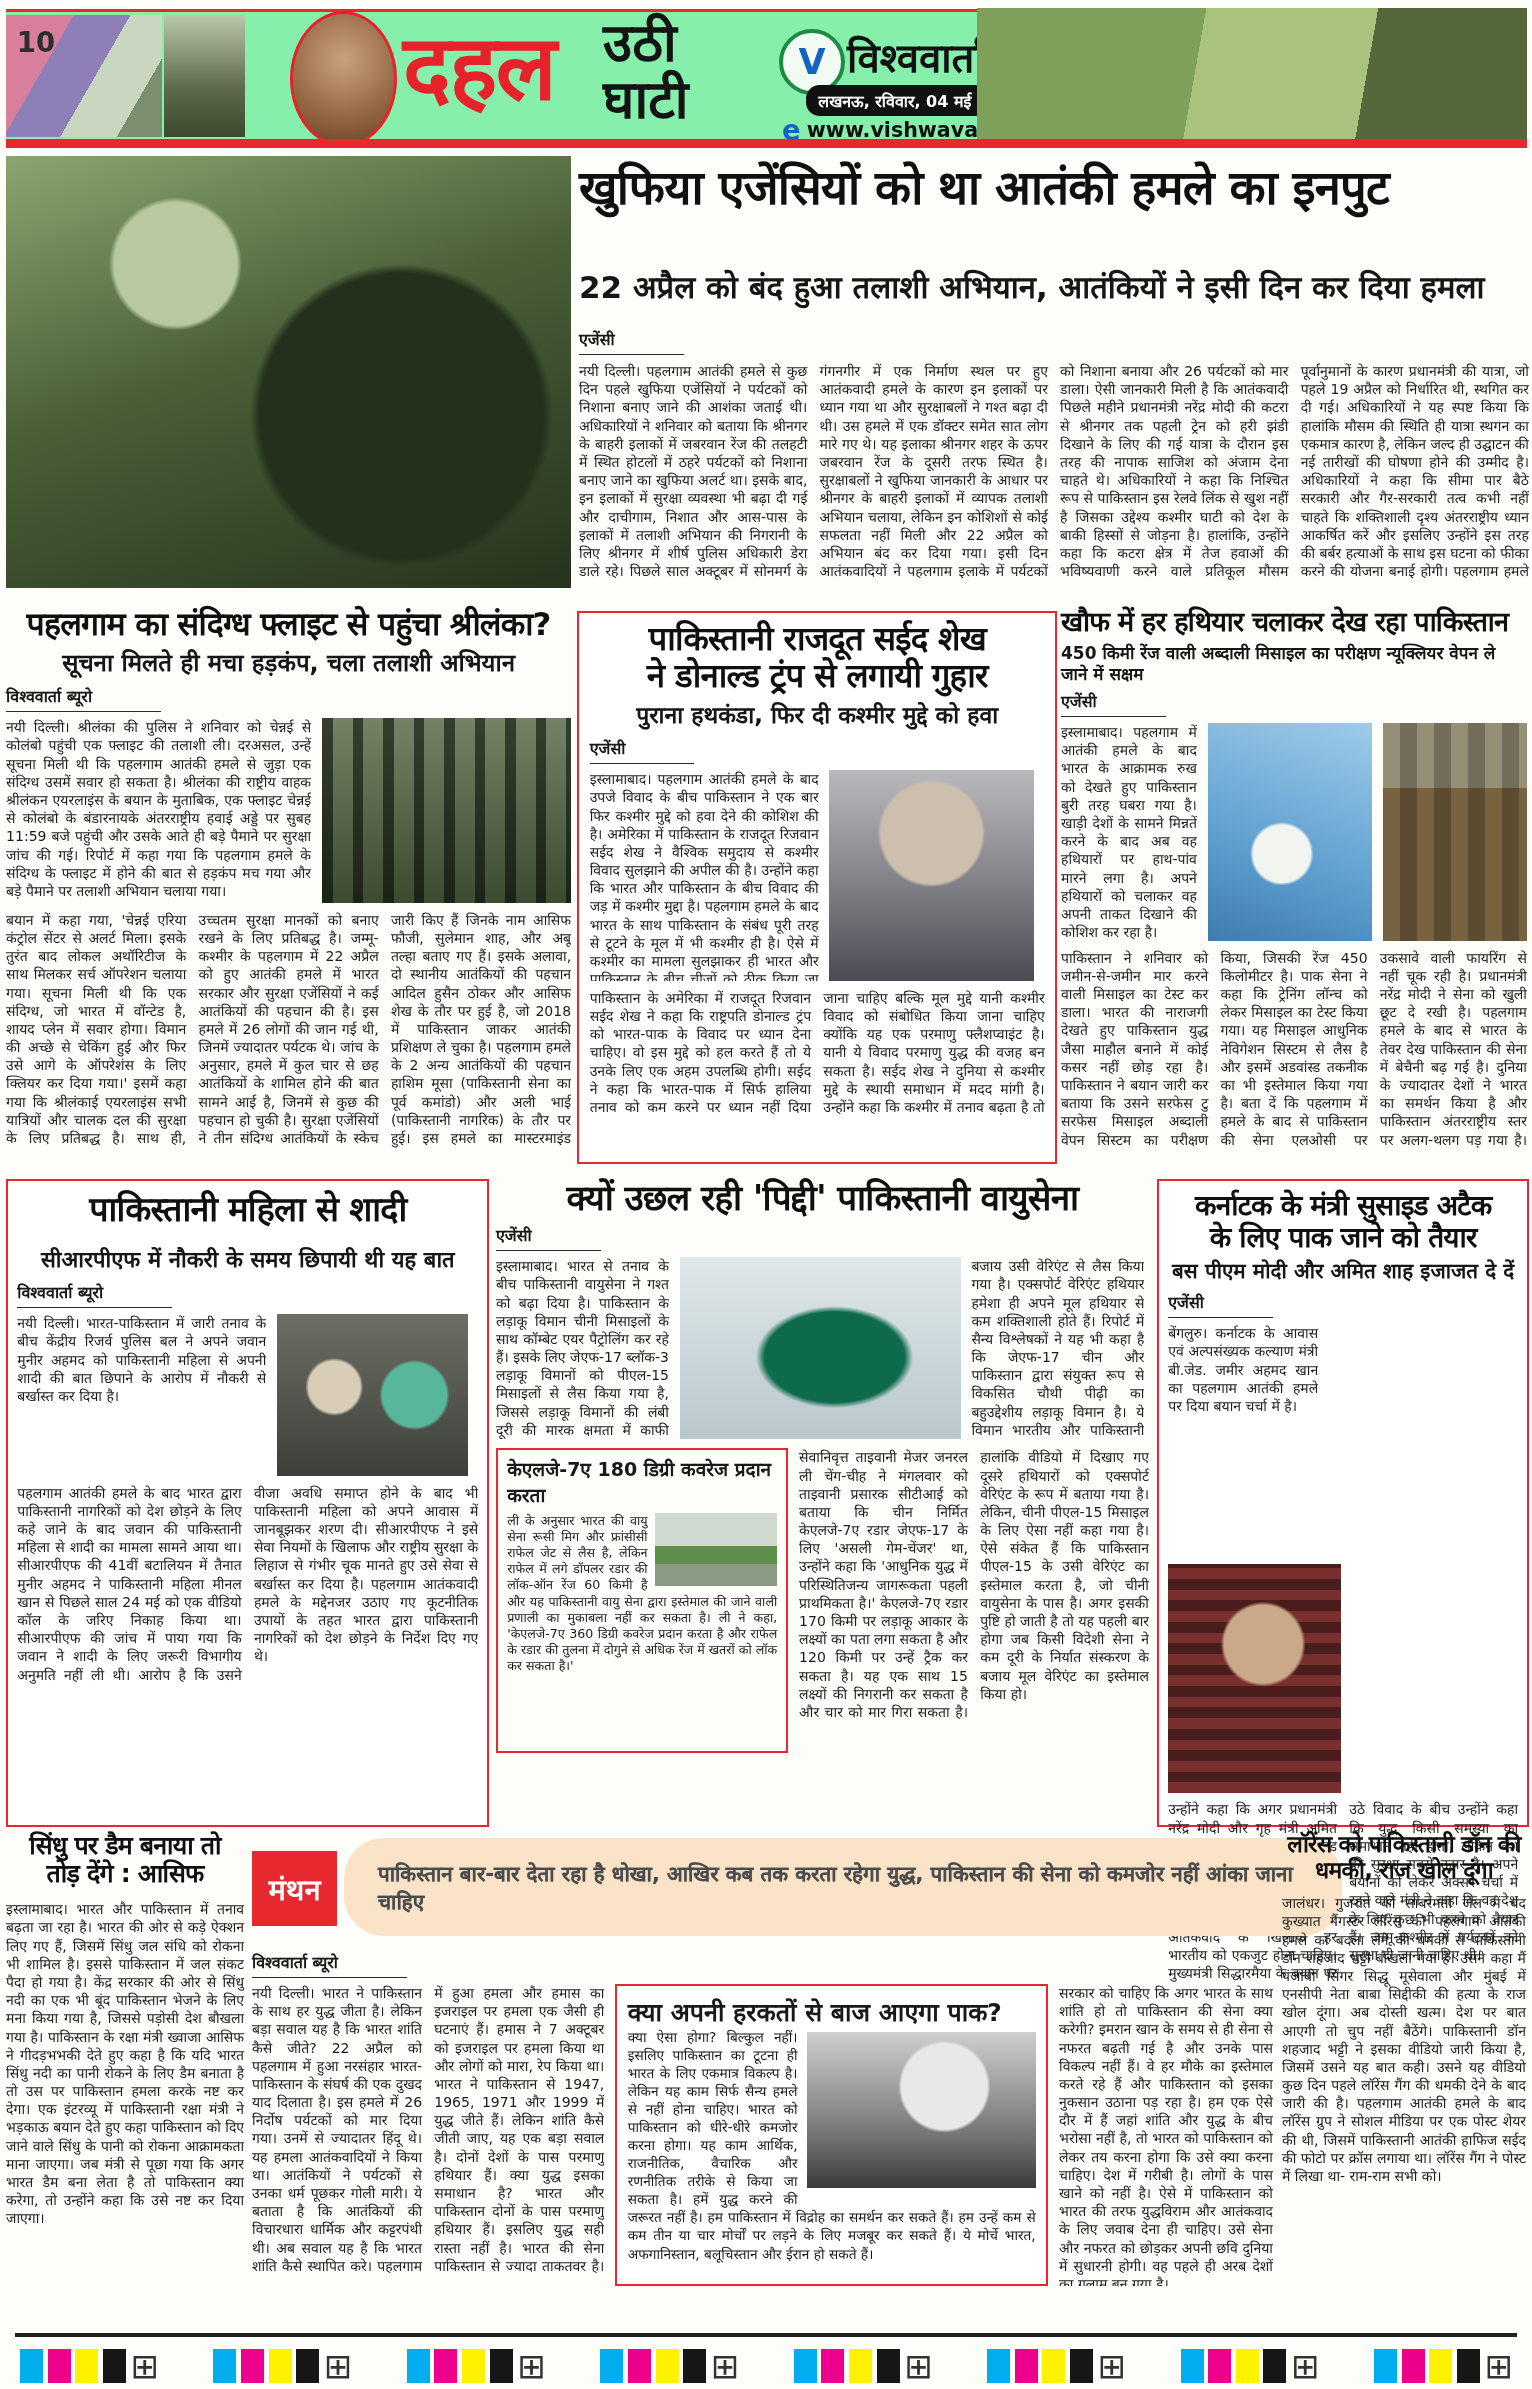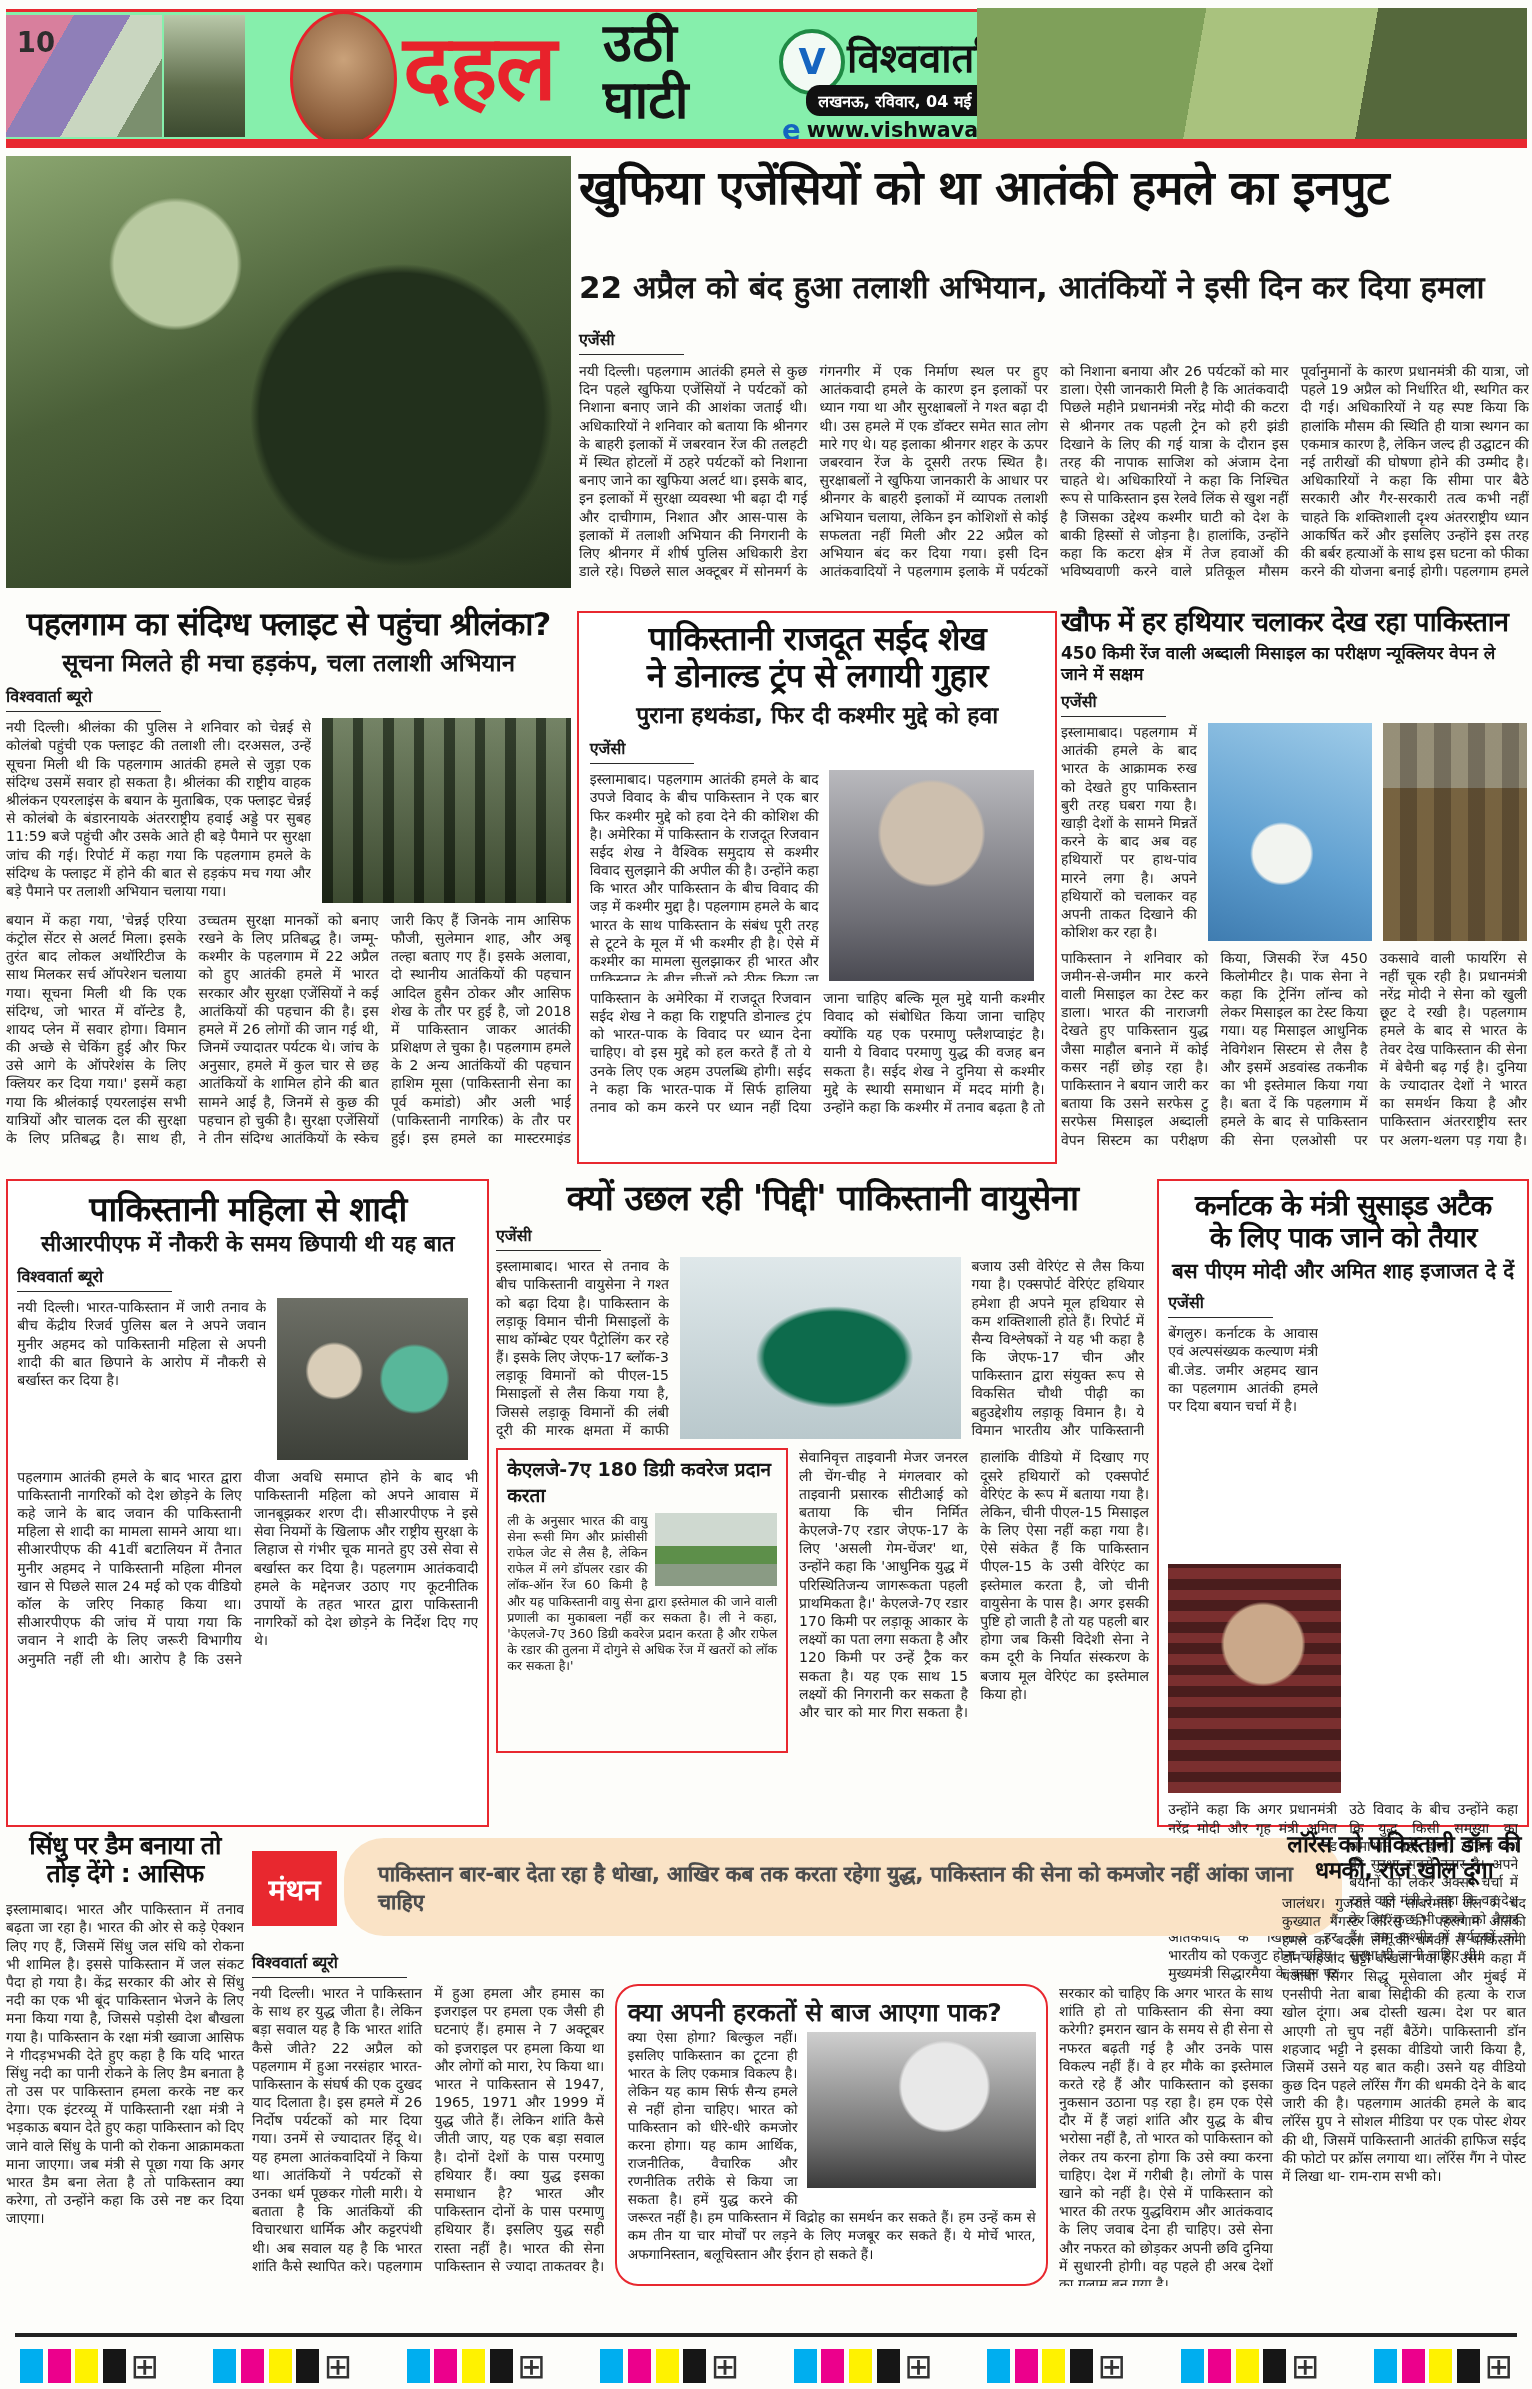--- a/index.html
+++ b/index.html
@@ -60,41 +60,41 @@
   .sl-main{margin-top:7.6px;}
   .tr-art{left:577px;top:611px;width:455px;height:534px;padding:7.6px 10.7px;}
   .tr-head{font-size:33px;text-align:center;}
   .tr-sub{font-size:23px;text-align:center;margin-top:7.6px;}
   .kh-art{left:1061px;top:607px;width:466px;height:557px;}
   .kh-head{font-size:27px;}
   .kh-sub{font-size:17px;margin-top:6.1px;}
   
   .jw-art{left:6.1px;top:1179px;width:461px;height:626px;padding:9.2px;}
   .jw-head{font-size:34px;text-align:center;}
-  .jw-sub{font-size:22px;text-align:center;margin-top:3px;}
+  .jw-sub{font-size:22px;text-align:center;margin-top:19px;}
   .pd-art{left:496px;top:1179px;width:653px;height:645px;}
   .pd-head{font-size:35px;text-align:center;}
   .pd-sub{font-size:24px;text-align:center;margin-top:6.1px;}
   .cap-box{border:2.3px solid #e8282f;padding:6.1px 9.2px;width:270px;flex:none;}
   .cap-title{font-size:19px;font-weight:800;}
   .cap-body{font-size:12.6px;line-height:1.28;text-align:justify;margin-top:4.6px;}
   .kn-art{left:1157px;top:1179px;width:350px;height:626px;padding:9.2px;}
   .kn-head{font-size:28px;text-align:center;}
   .kn-sub{font-size:20.6px;text-align:center;margin-top:6.1px;}
   
   .sd-art{left:6.1px;top:1832px;width:238px;height:489px;}
   .sd-head{font-size:25px;text-align:center;}
   .manthan{left:252px;top:1851px;width:85px;height:75px;background:#e8282f;color:#fff;
            display:flex;align-items:center;justify-content:center;font-size:29px;font-weight:800;}
   .kicker{left:344px;top:1838px;width:930px;height:98px;background:#fae3c6;border-radius:40px;
           display:flex;align-items:center;padding:0 34px;font-size:20.6px;font-weight:800;color:#4b4b4b;
           text-shadow:0 0 0.8px #7a7a7a;}
   .bh-art{left:252px;top:1945px;width:1021px;height:382px;}
   .bh-head{font-size:34px;white-space:nowrap;}
-  .bh-box{width:408px;flex:none;padding:7.6px 10.7px;border-radius:23px;}
+  .bh-box{width:408px;flex:none;padding:7.6px 10.7px;}
   .bh-box-title{font-size:25px;font-weight:800;}
   .bh-box-photo{float:right;width:229px;height:156px;margin:4.6px 0 6.1px 9.2px;}
   .bh-box-body{font-size:13.7px;line-height:1.32;text-align:justify;}
   .lw-art{left:1282px;top:1832px;width:244px;height:489px;}
   .lw-head{font-size:23px;text-align:center;}
   
   .footer-rule{left:15.3px;top:2333px;width:1502px;height:3.8px;background:#222;}
   .cmyk-row{left:20px;top:2348px;width:1493px;height:35px;display:flex;justify-content:space-between;align-items:center;}
   .cmyk-g{display:flex;gap:4.6px;align-items:center;}
   .sw{width:23px;height:34px;}

